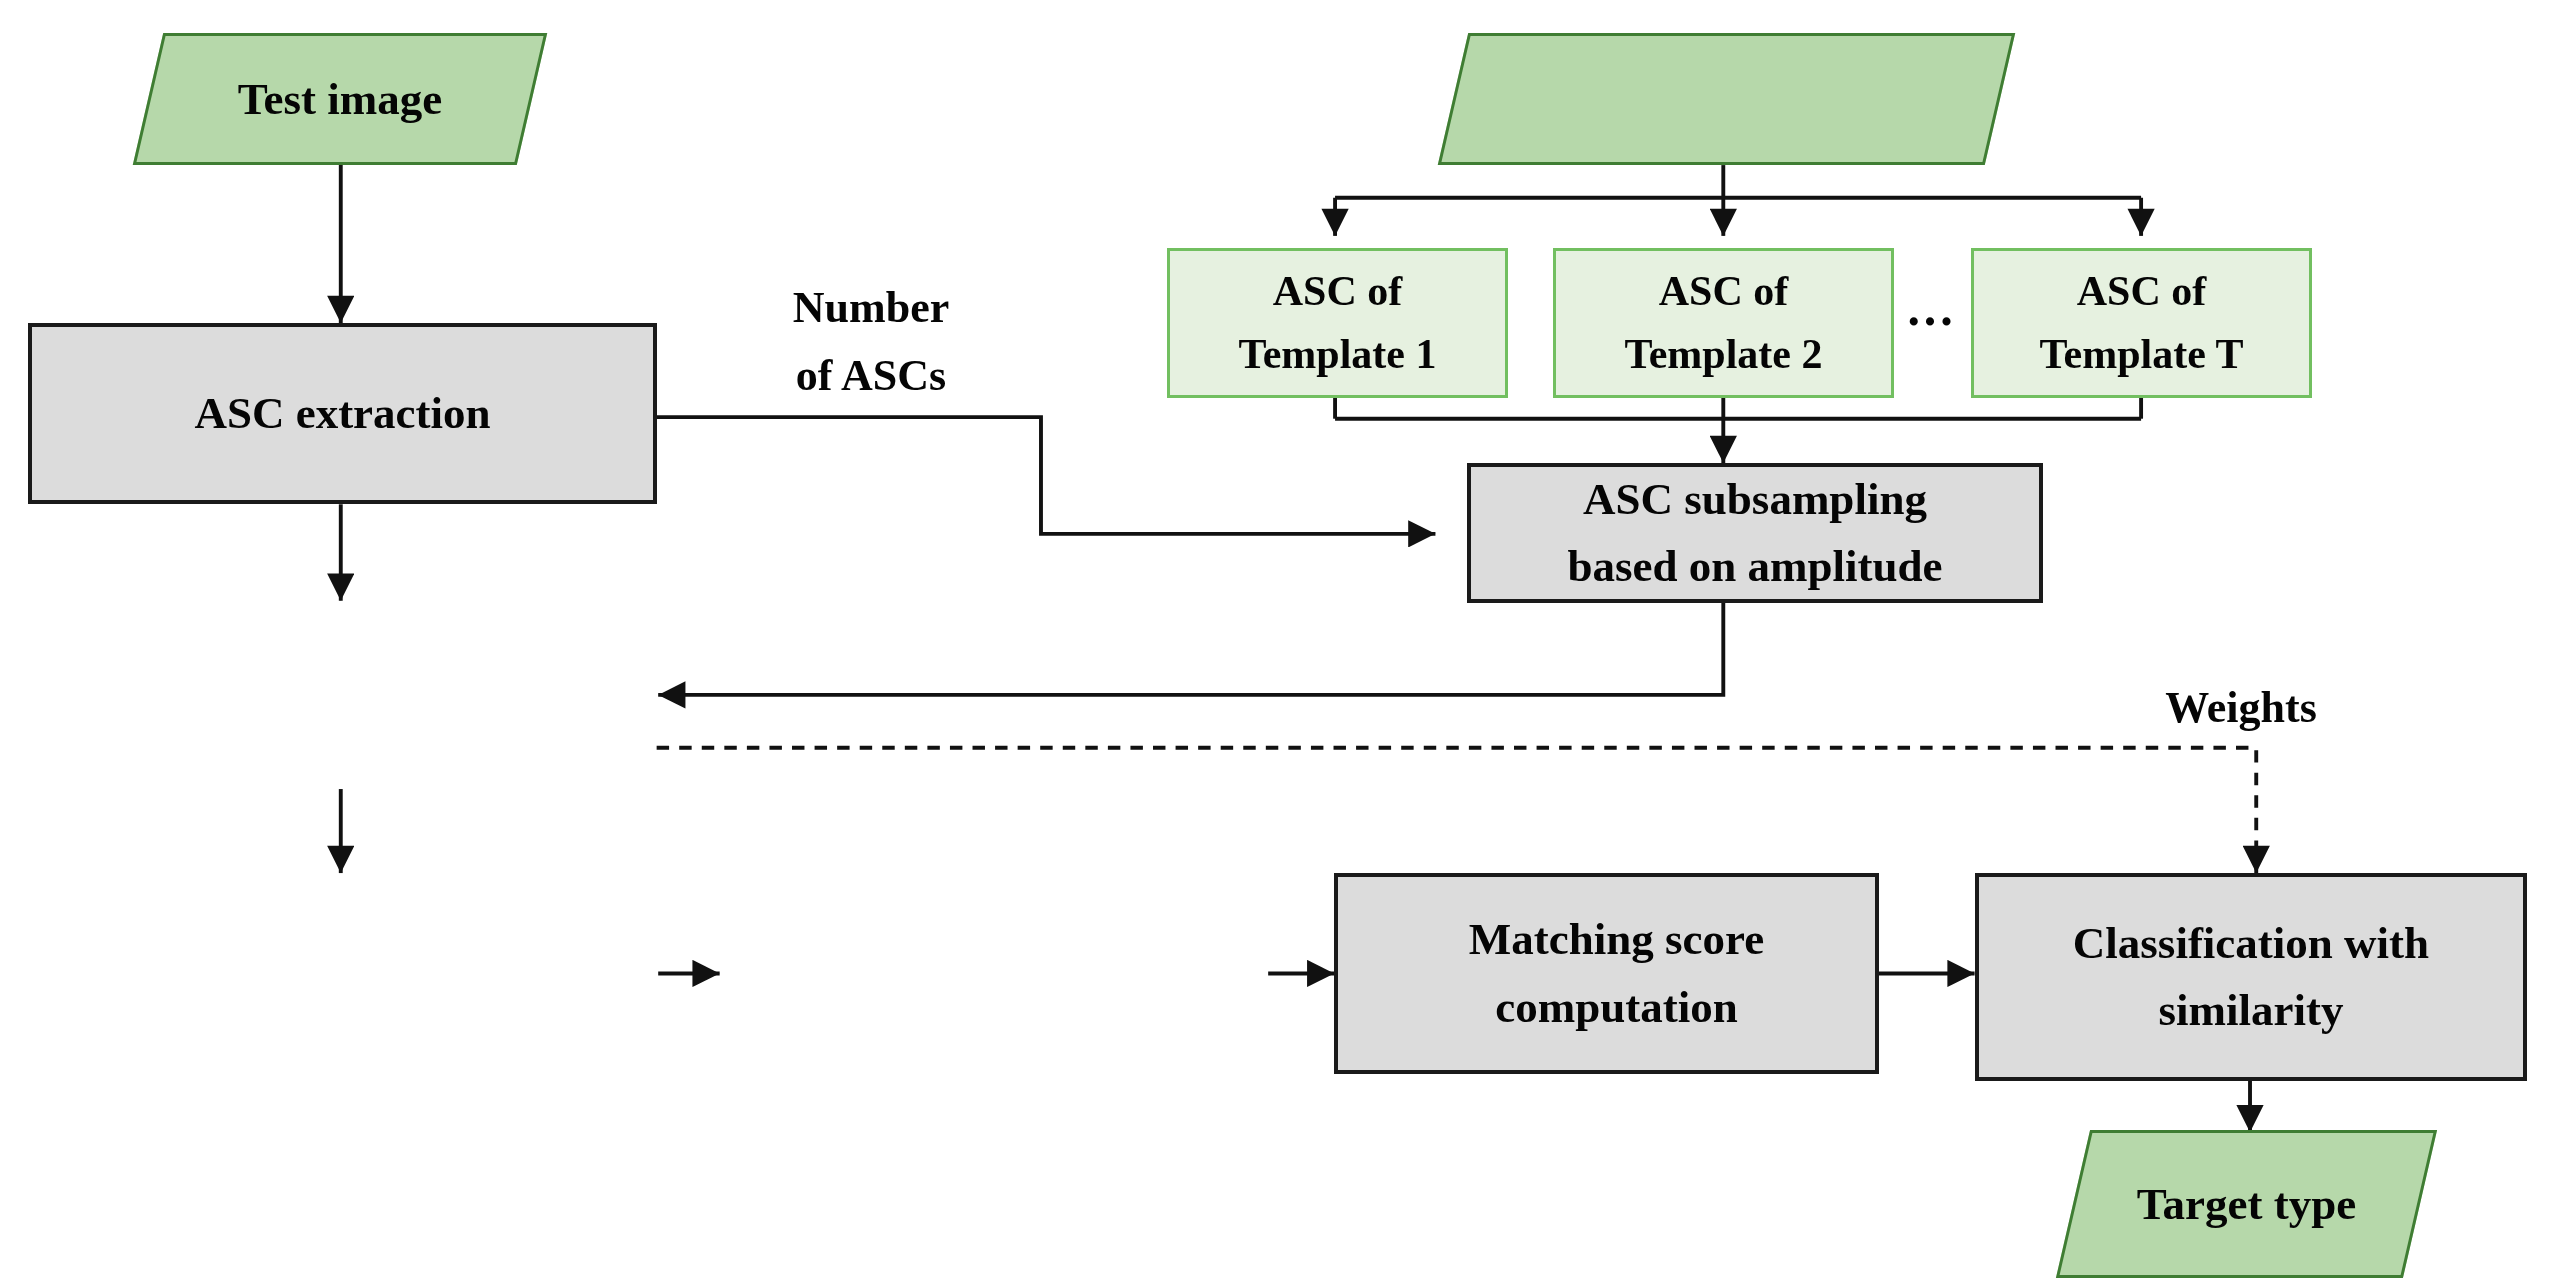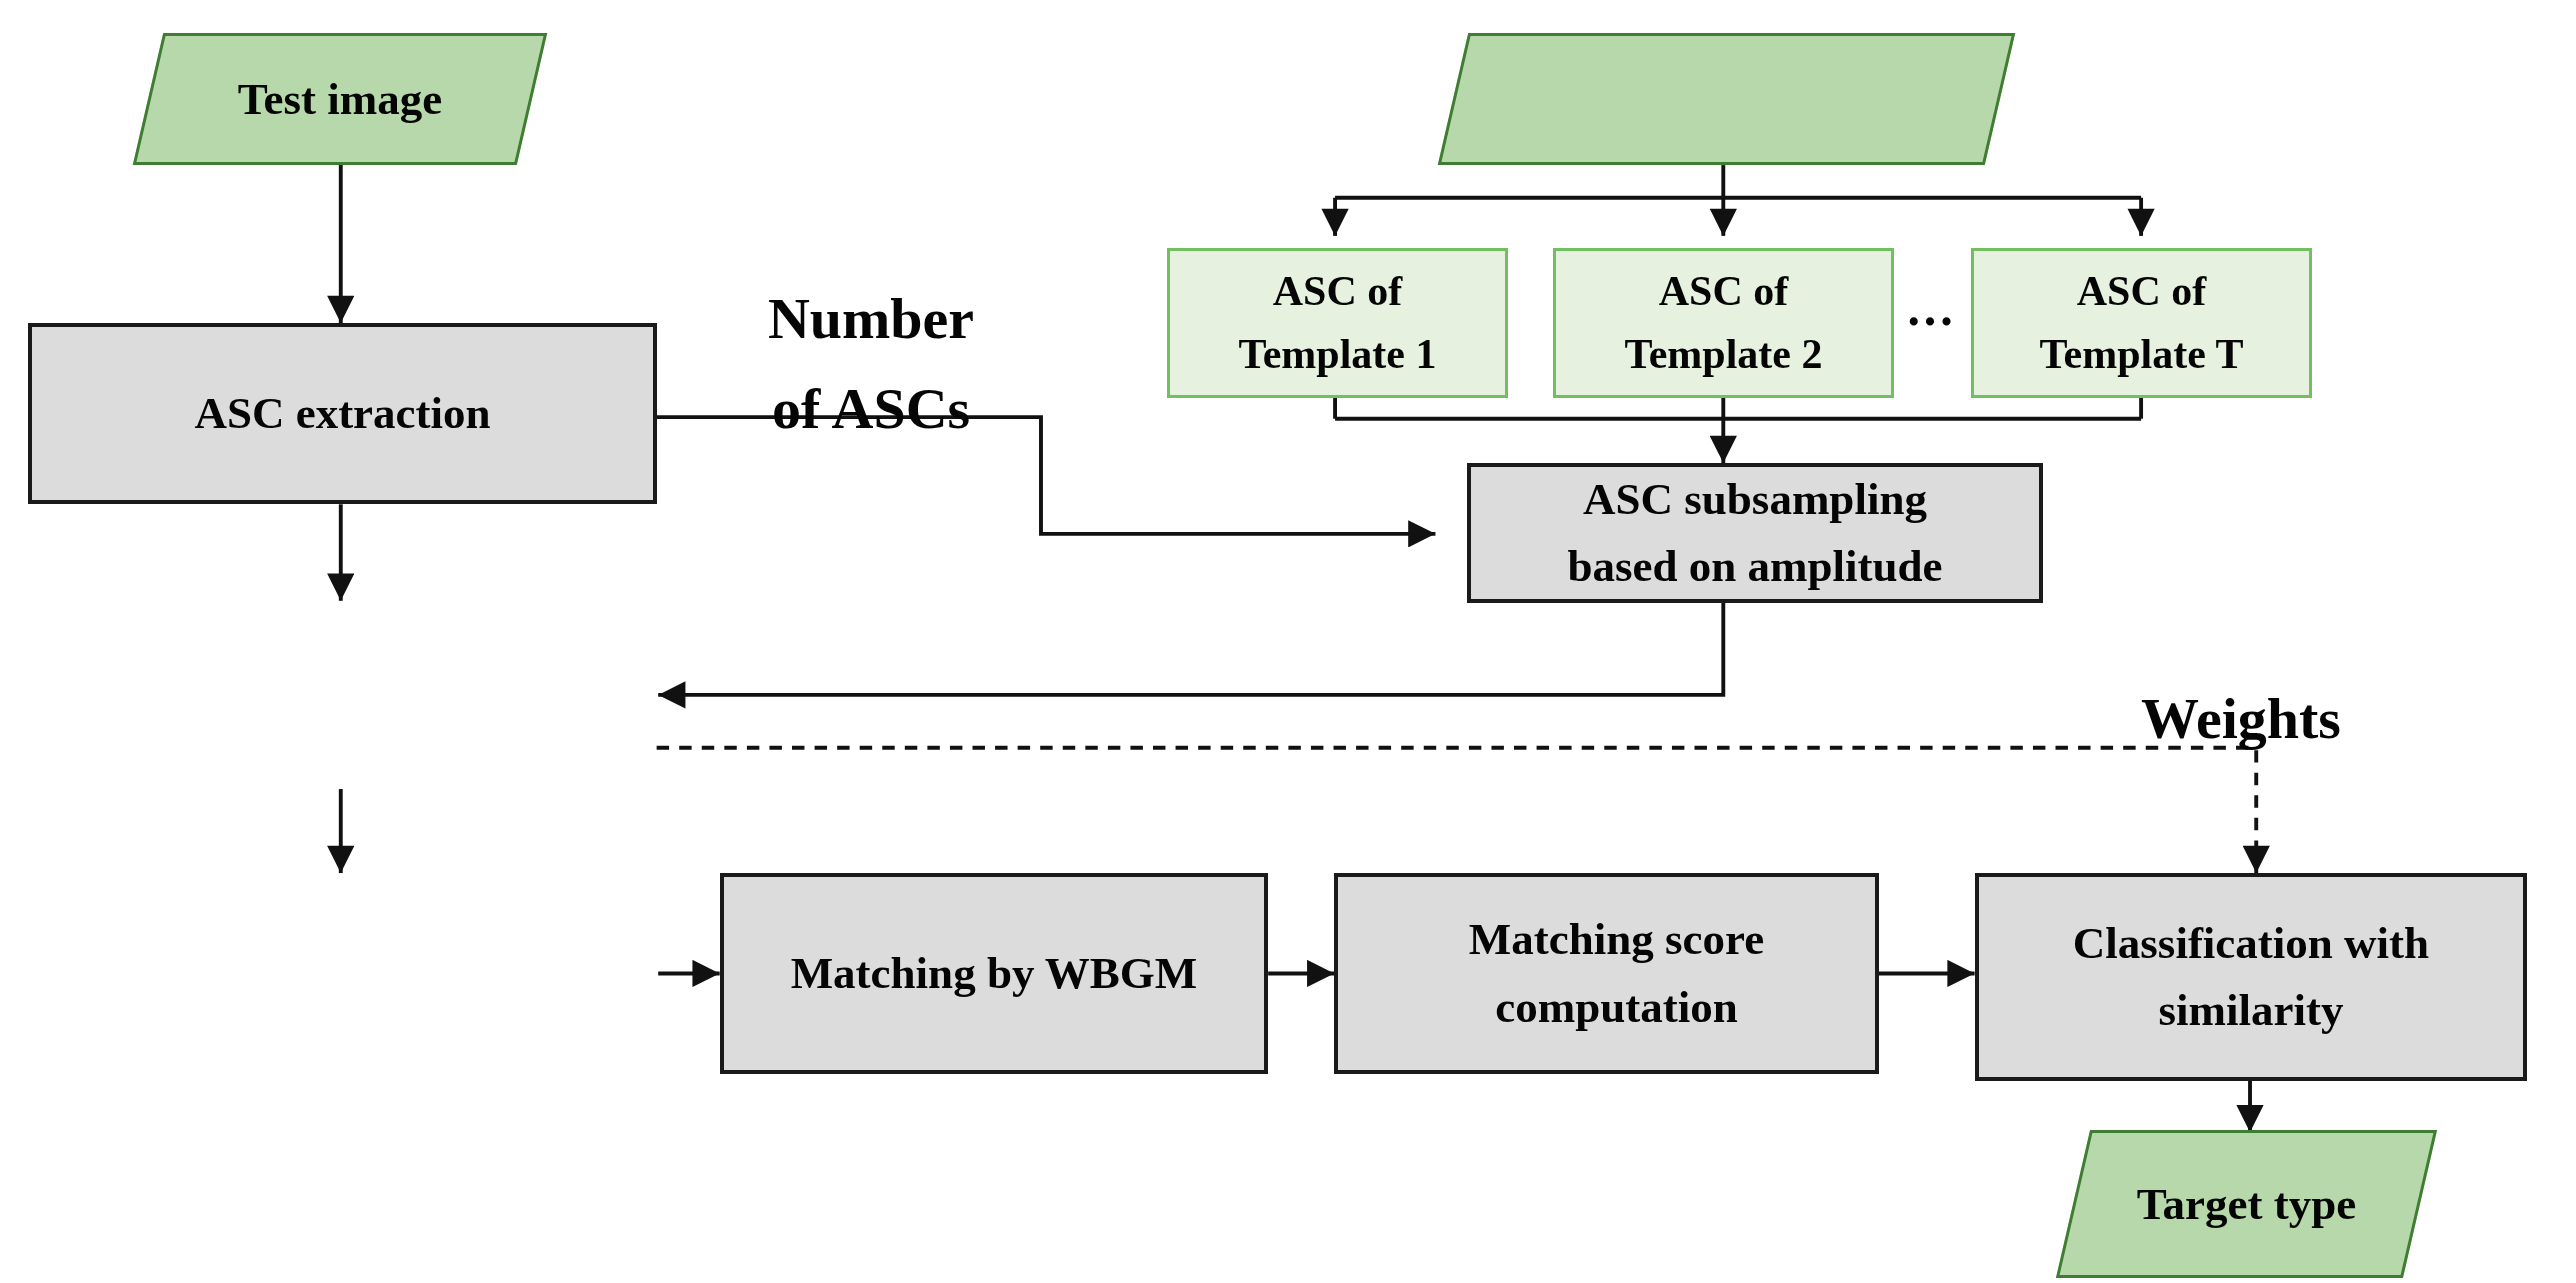--- a/index.html
+++ b/index.html
@@ -25,21 +25,21 @@
   .gray{background:var(--gray-fill);border:4.7px solid var(--gray-border);
         font-size:45px;line-height:1.5;}
   .tmpl{background:var(--tmpl-fill);border:3.1px solid var(--tmpl-border);
         font-size:42px;line-height:1.5;margin-top:12px;}
   .pgram{background:none;border:none;}
   .pgram .shape{position:absolute;left:0;top:0;right:0;bottom:0;
         background:var(--green-fill);border:3.9px solid var(--green-border);
         transform:skewX(-13deg);}
   .pgram .label{position:relative;font-size:45px;}
   .edge-label{position:absolute;text-align:center;white-space:pre-line;
-        font-size:58px;line-height:1.55;}
+        font-size:44px;line-height:1.55;}
   .dots{position:absolute;text-align:center;font-size:50px;letter-spacing:3.9px;}
 
   
   #n-test-image{left:148px;top:33px;width:384px;height:132px;}
   #n-template-dataset{left:1453px;top:33px;width:547px;height:132px;}
   #n-asc-extraction{left:28px;top:323px;width:629px;height:181px;}
   #n-tmpl-1{left:1167px;top:236px;width:341px;height:150px;}
   #n-tmpl-2{left:1553px;top:236px;width:341px;height:150px;}
   #n-tmpl-t{left:1971px;top:236px;width:341px;height:150px;}
   #n-ellipsis{left:1893px;top:279px;width:78px;}
@@ -100,21 +100,20 @@
   <div class="node tmpl" id="n-tmpl-2">ASC of
 Template 2</div>
   <div class="dots" id="n-ellipsis">...</div>
   <div class="node tmpl" id="n-tmpl-t">ASC of
 Template T</div>
 
   <div class="node gray" id="n-asc-subsampling">ASC subsampling
 based on amplitude</div>
 
 
-  <div class="node gray" id="n-wbgm">Matching by WBGM</div>
   <div class="node gray" id="n-score">Matching score
 computation</div>
   <div class="node gray" id="n-classification">Classification with
 similarity</div>
 
   <div class="node pgram" id="n-target-type">
     <div class="shape"></div>
     <div class="label">Target type</div>
   </div>
 

